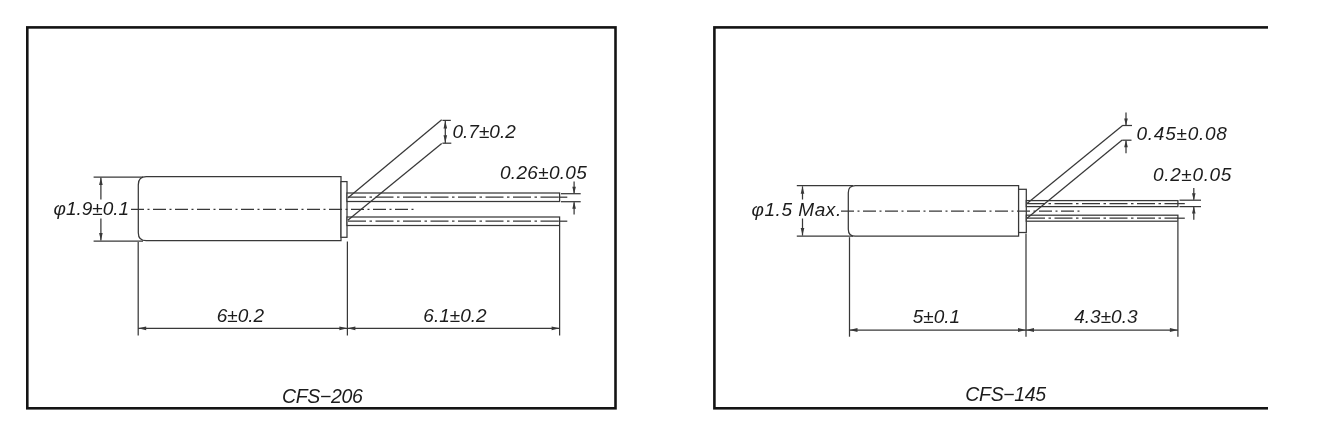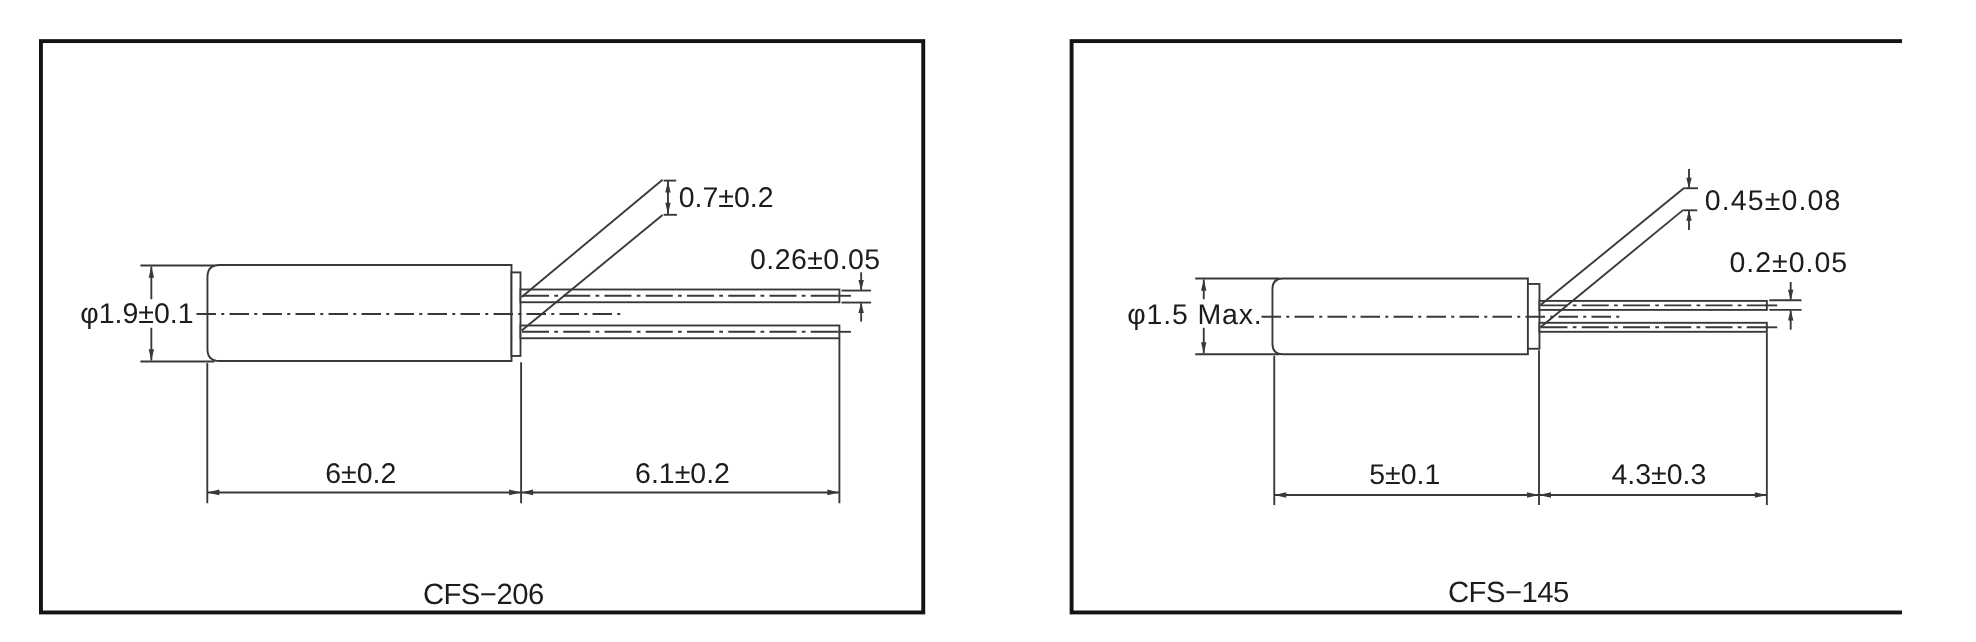--- a/index.html
+++ b/index.html
@@ -1,16 +1,16 @@
 <!DOCTYPE html>
 <html><head>
 <meta charset="utf-8">
 <style>
   html,body{margin:0;padding:0;background:#ffffff;}
-  .page{position:relative;width:1268px;height:428px;background:#ffffff;overflow:hidden;}
+  .page{position:relative;width:1268px;height:428px;background:#ffffff;overflow:hidden;font-style:italic;}
   svg{display:block;}
   text{font-family:"Liberation Sans", sans-serif;fill:#1c1c1c;}
 </style>
 </head>
 <body>
 <div class="page">
 <svg width="1317" height="428" viewBox="0 0 1317 428">
 
   <rect x="0" y="0" width="1317" height="428" fill="#ffffff"></rect>
 

